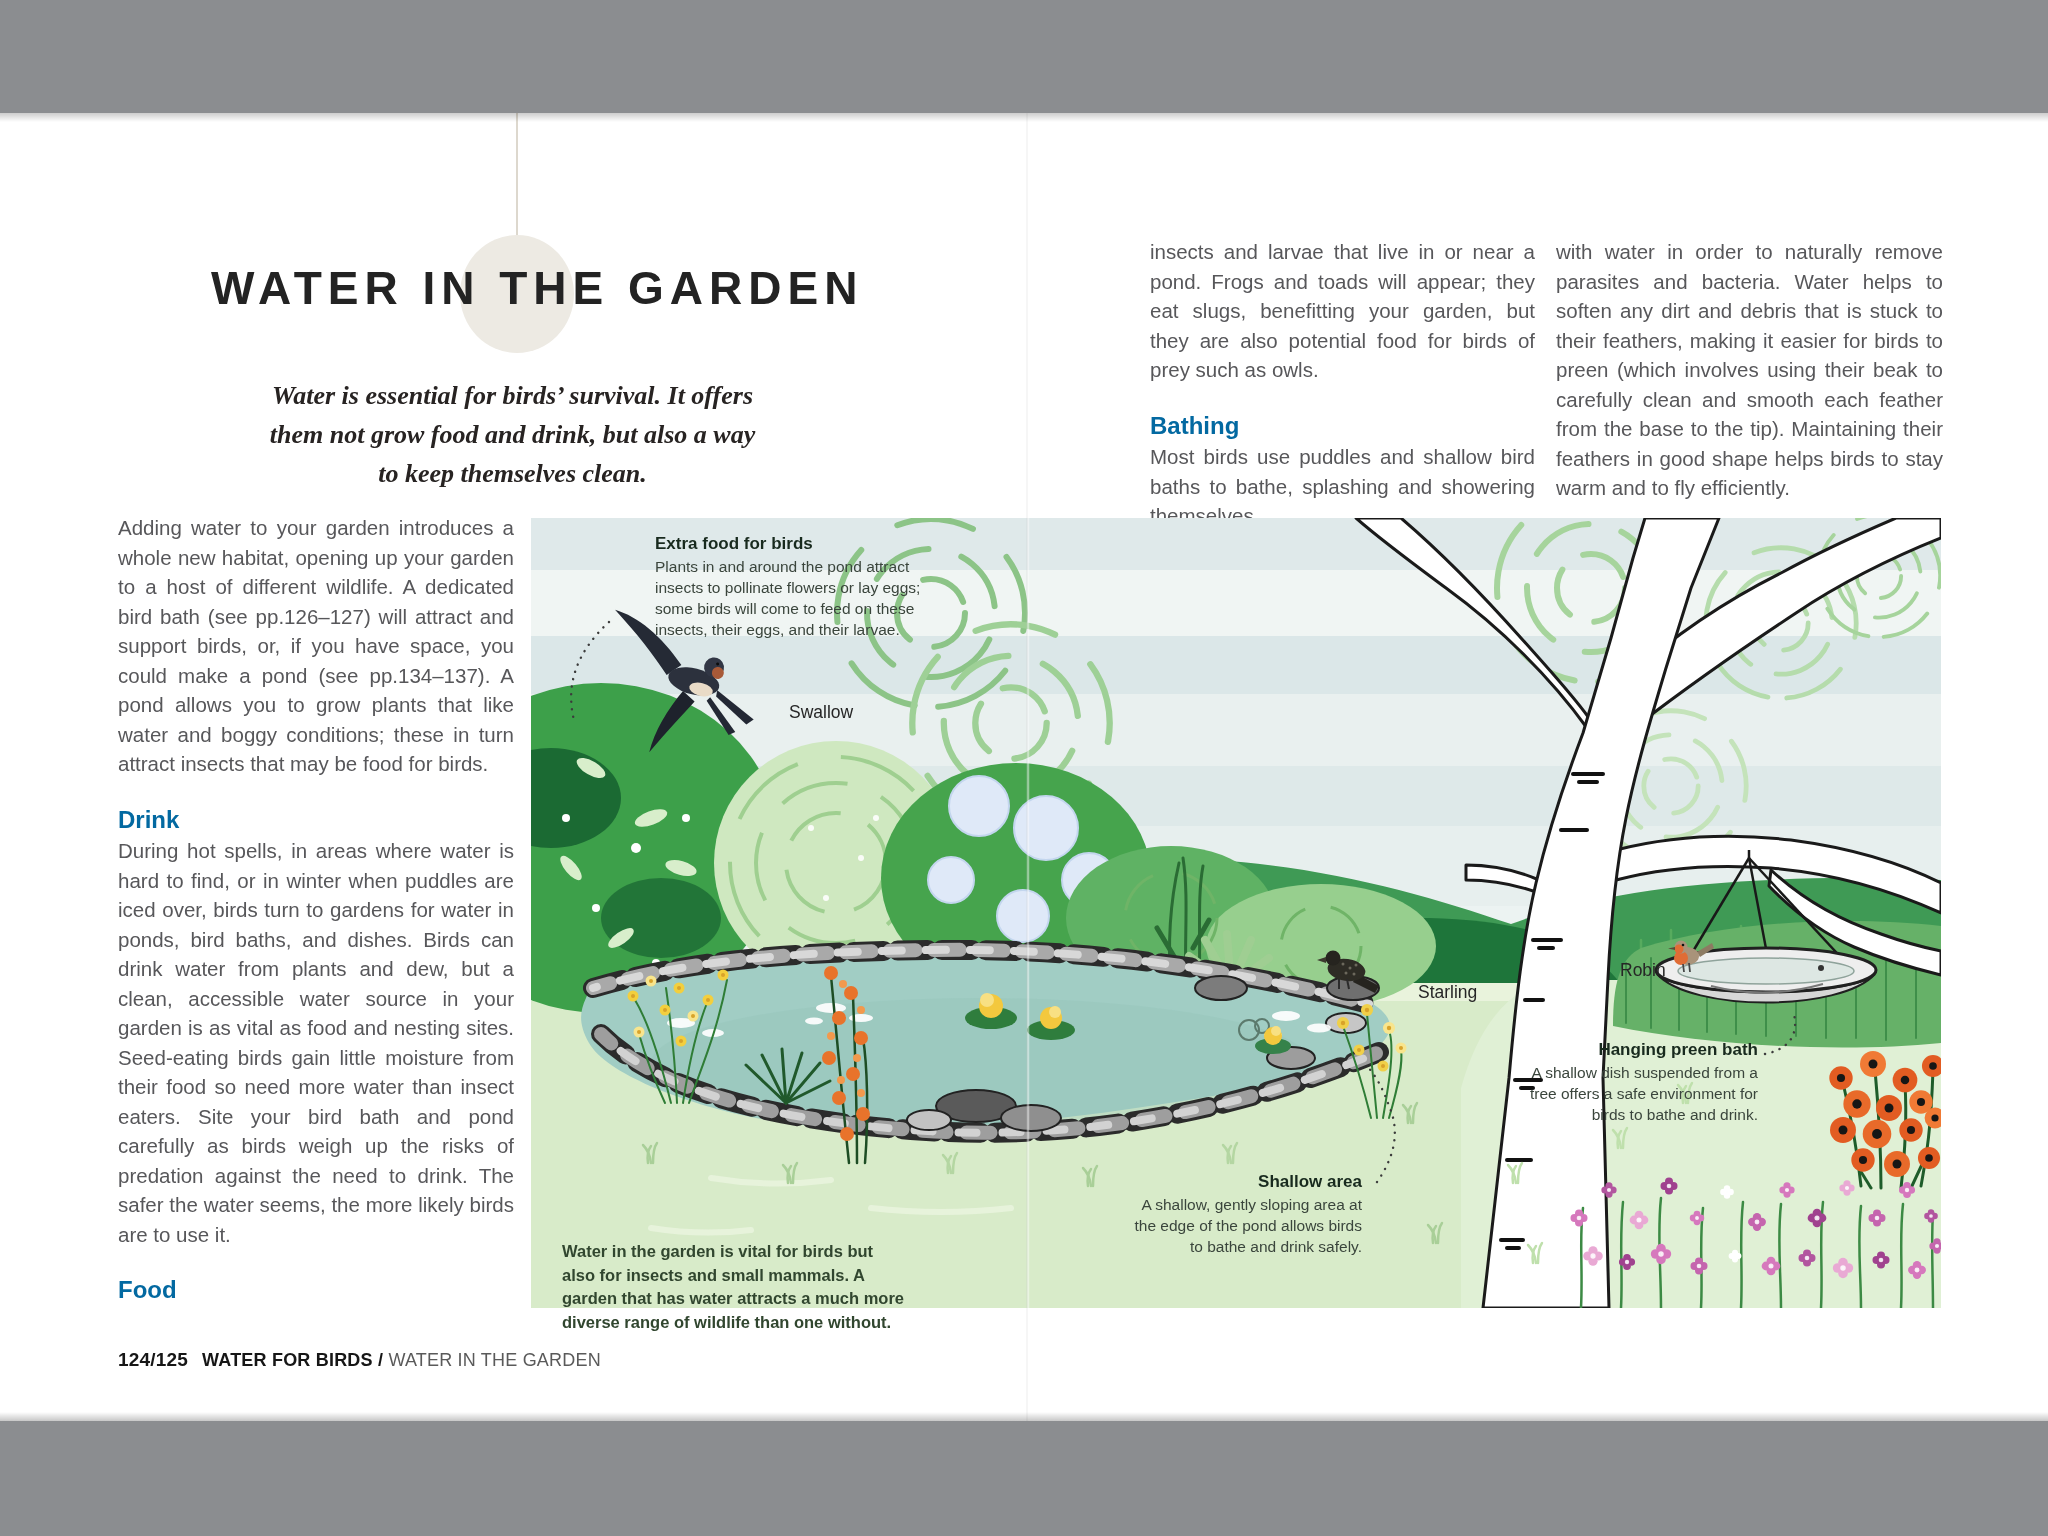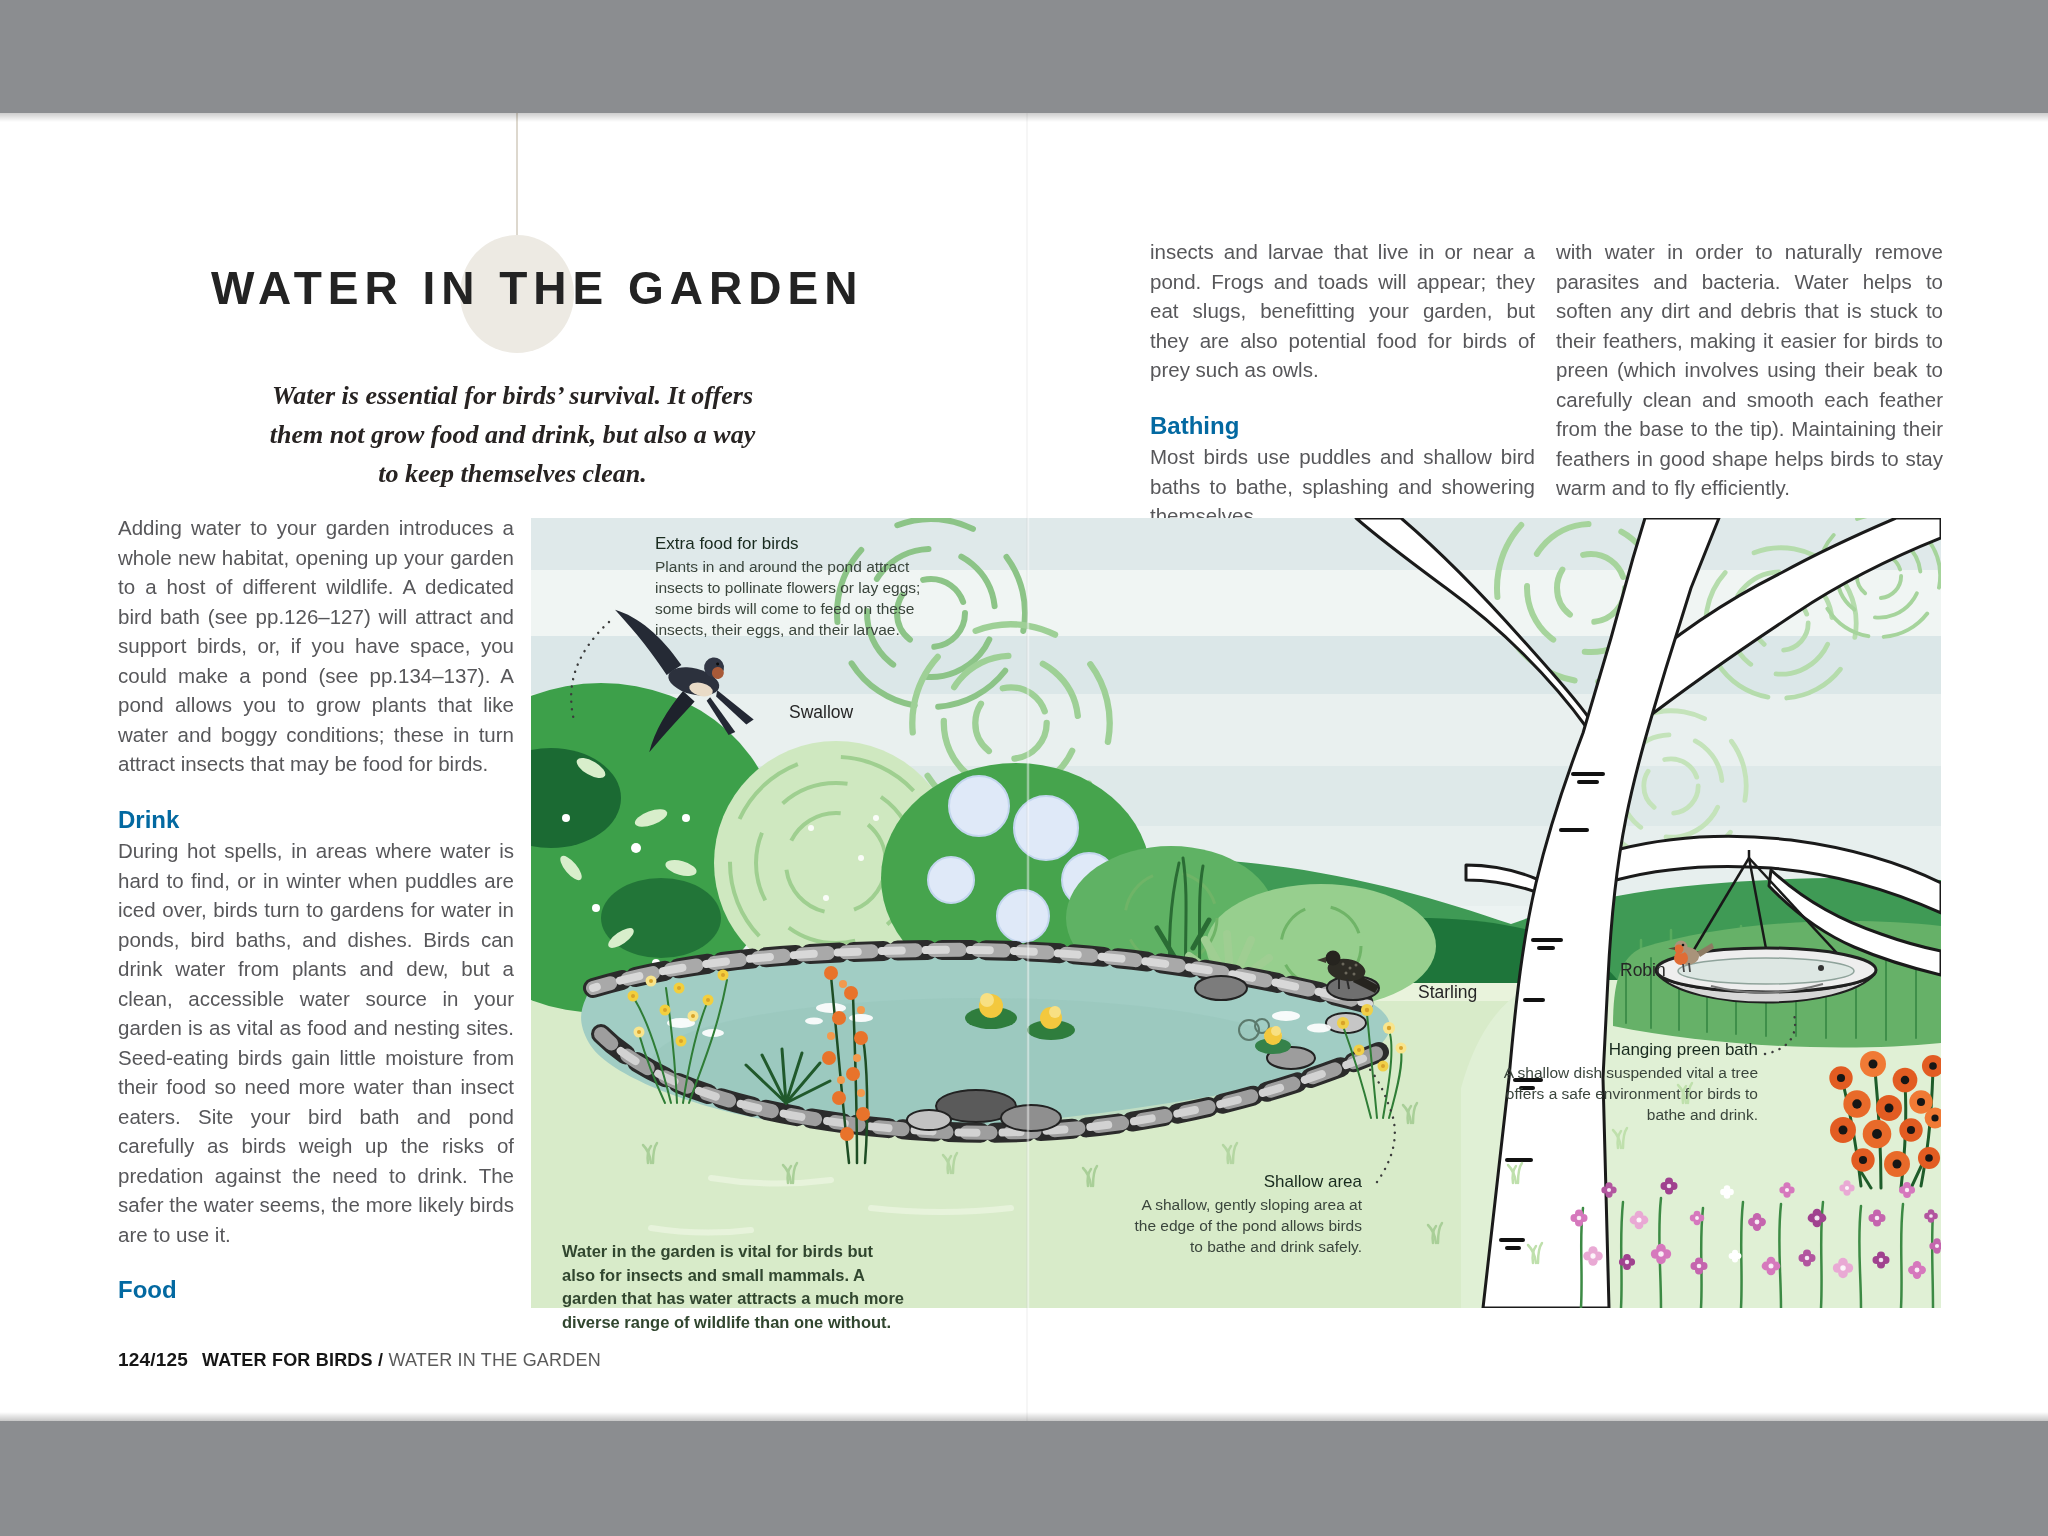--- a/index.html
+++ b/index.html
@@ -32,21 +32,21 @@
 
   
   .footer{position:absolute;left:118px;top:1236px;font-size:18px;letter-spacing:.2px;color:#5a5a5a;
           white-space:nowrap;}
   .footer b{color:#161616;}
   .footer .pagenums{margin-right:14px;font-size:19px;}
 
   
   .figure-svg{position:absolute;left:531px;top:405px;width:1410px;height:790px;}
   .callout{position:absolute;color:#3a453c;}
-  .co-h{font-weight:normal;font-size:17px;color:#182a1e;margin:0 0 2px 0;}
+  .co-h{font-weight:bold;font-size:17px;color:#182a1e;margin:0 0 2px 0;}
   .co-b{font-size:15.5px;line-height:21px;margin:0;}
   .fig-label{position:absolute;font-size:17.5px;color:#262626;margin-left:32px;}
   .co-extra{left:655px;top:421px;width:305px;}
   .co-hanging{left:1503px;top:927px;width:255px;text-align:right;}
   .co-shallow{left:1122px;top:1059px;width:240px;text-align:right;}
   .lbl-swallow{left:757px;top:589px;}
   .lbl-starling{left:1386px;top:869px;}
   .lbl-robin{left:1588px;top:847px;}
   .fig-caption{position:absolute;left:562px;top:1109px;width:348px;font-size:16.5px;
                line-height:23.5px;font-weight:bold;color:#31462f;margin-top:18px;}
@@ -517,21 +517,21 @@
 
     <div class="callout co-extra">
       <p class="co-h">Extra food for birds</p>
       <p class="co-b">Plants in and around the pond attract insects to pollinate flowers or lay eggs; some birds will come to feed on these insects, their eggs, and their larvae.</p>
     </div>
     <div class="fig-label lbl-swallow">Swallow</div>
     <div class="fig-label lbl-starling">Starling</div>
     <div class="fig-label lbl-robin">Robin</div>
     <div class="callout co-hanging">
       <p class="co-h">Hanging preen bath</p>
-      <p class="co-b">A shallow dish suspended vital a tree offers a safe environment for birds to bathe and drink.</p>
+      <p class="co-b">A shallow dish suspended from a tree offers a safe environment for birds to bathe and drink.</p>
     </div>
     <div class="callout co-shallow">
       <p class="co-h">Shallow area</p>
       <p class="co-b">A shallow, gently sloping area at the edge of the pond allows birds to bathe and drink safely.</p>
     </div>
     <div class="fig-caption">Water in the garden is vital for birds but also for insects and small mammals. A garden that has water attracts a much more diverse range of wildlife than one without.</div>
 
     <div class="gutter"></div>
 
     <div class="footer">

